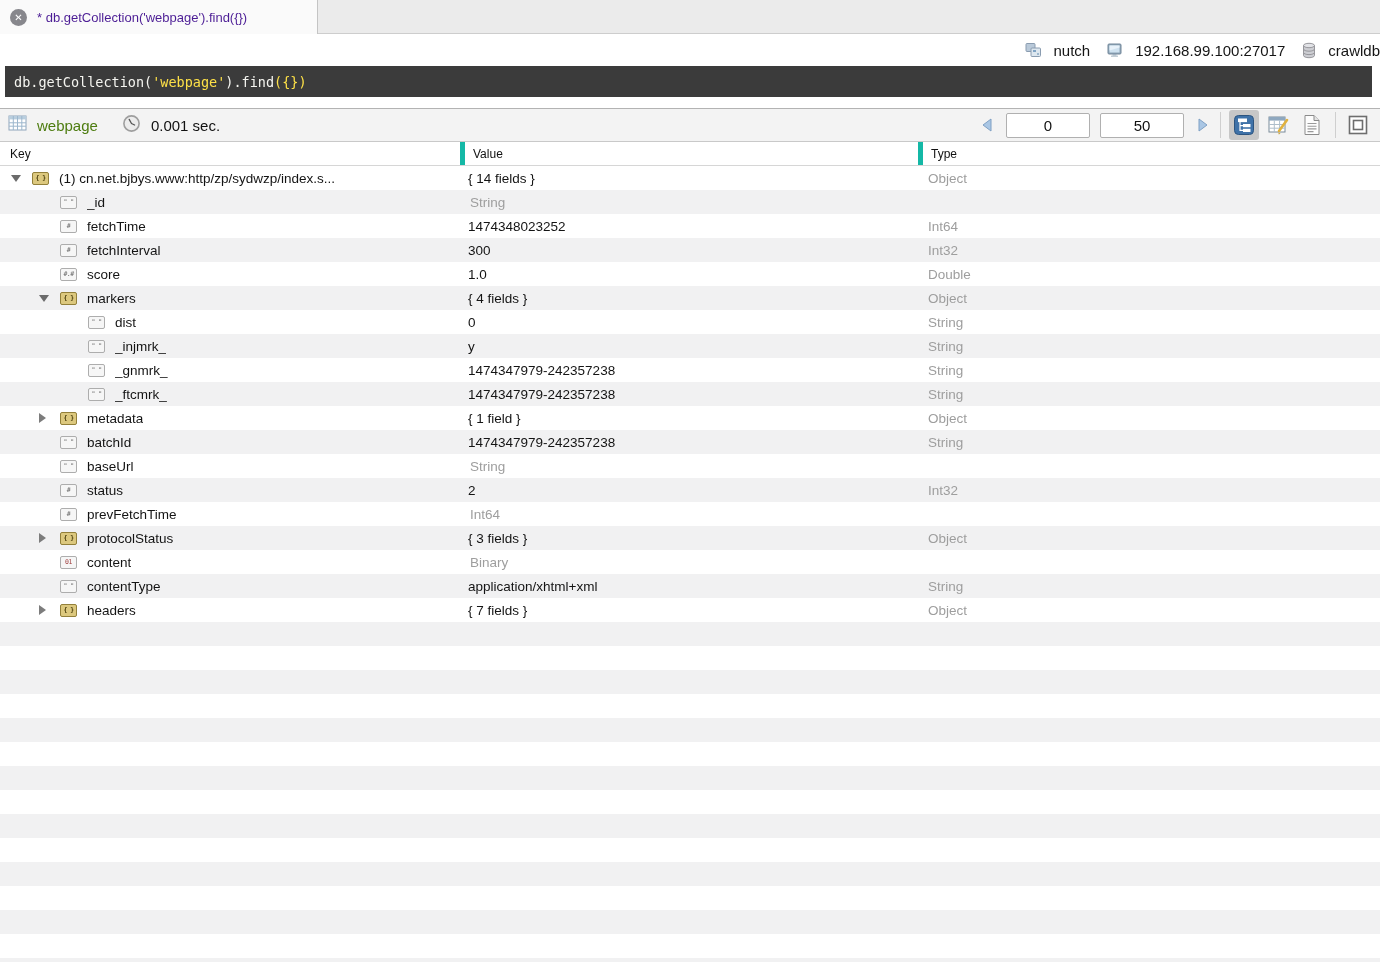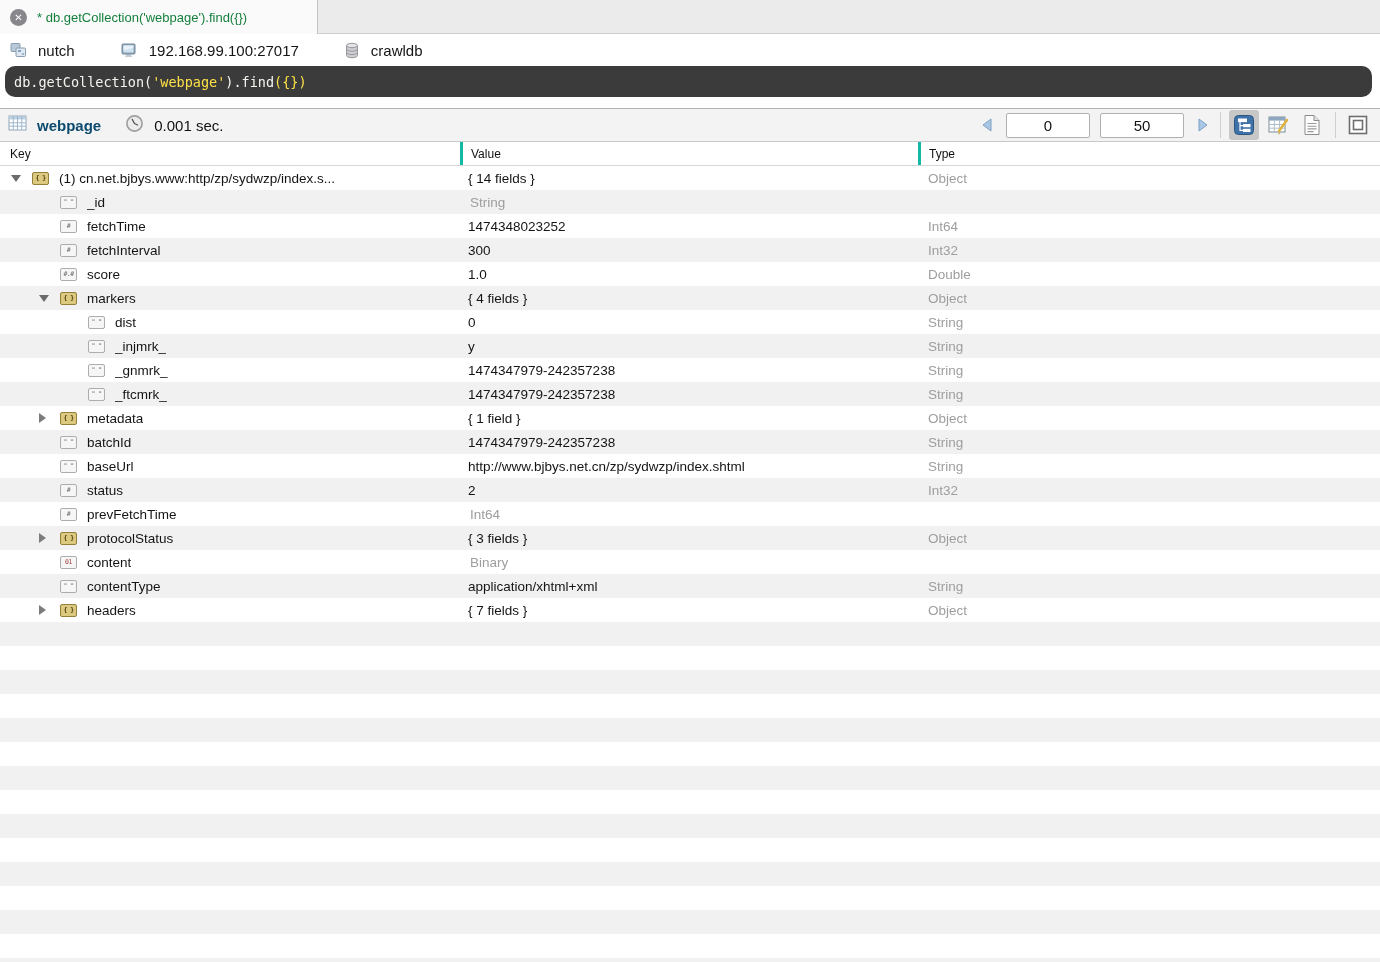--- a/index.html
+++ b/index.html
@@ -5,43 +5,43 @@
   * { margin:0; padding:0; box-sizing:border-box; }
   html,body { width:1380px; height:962px; overflow:hidden; background:#fff;
     font-family:"Liberation Sans", sans-serif; color:#141414; }
 
   
   .tabbar { height:34px; display:flex; background:#ebebeb; }
   .tab { width:318px; background:#fafafa; border-right:1px solid #c4c4c4;
     display:flex; align-items:center; padding:0 10px; gap:10px; }
   .tab-close { width:17px; height:17px; border-radius:50%; background:#87878c;
     color:#fff; font-size:10px; line-height:17px; text-align:center; flex:0 0 auto; cursor:default; }
-  .tab-title { font-size:13px; color:#15803d; white-space:nowrap; }
+  .tab-title { font-size:13px; color:#4c1d95; white-space:nowrap; }
   .tab-filler { flex:1; background:#ebebeb; border-bottom:1px solid #cdcdcd; }
 
   
   .breadcrumbs { height:32px; display:flex; align-items:center; padding-left:10px;
-    gap:45px; background:#fff; }
+    gap:16px; background:#fff;justify-content:flex-end; }
   .crumb { display:flex; align-items:center; gap:11px; font-size:15px; color:#151515; }
   .crumb svg { display:block; }
 
   
   .query-wrap { padding:0 8px 0 5px; background:#fff; }
-  .query-editor { height:31px; background:#3b3b3b; border-radius:10px;
+  .query-editor { height:31px; background:#3b3b3b; border-radius:0;
     display:flex; align-items:center; padding-left:9px;
     font-family:"DejaVu Sans Mono", monospace; font-size:13.5px; letter-spacing:0; }
   .q-default { color:#f5f5f0; }
   .q-string { color:#fde047; }
   .query-gap { height:11px; background:#fff; }
 
   
   .toolbar { height:34px; background:#f3f3f3; border-top:1px solid #b3b3b3;
     border-bottom:1px solid #c9c9c9; display:flex; align-items:center; padding:0 8px; }
   .tb-left { display:flex; align-items:center; gap:10px; }
-  .tb-label { font-size:15px; color:#0c4a6e; margin-right:14px;font-weight:bold; }
+  .tb-label { font-size:15px; color:#4d7c0f; margin-right:14px; }
   .tb-time { font-size:15px; color:#111; }
   .tb-spacer { flex:1; }
   .pager { display:flex; align-items:center; gap:10px; }
   .pager-btn { width:18px; height:22px; background:transparent; border:none;
     display:flex; align-items:center; justify-content:center; cursor:pointer; }
   .pager-input { width:84px; height:25px; border:1px solid #b0b0b0; border-radius:2px;
     text-align:center; font-size:15px; font-family:"Liberation Sans",sans-serif;
     color:#111; background:#fff; }
   .tb-sep { width:1px; height:26px; background:#cfcfcf; margin:0 8px; }
   .view-btns { display:flex; align-items:center; gap:4px; }
@@ -49,21 +49,21 @@
     display:flex; align-items:center; justify-content:center; cursor:pointer; }
   .view-btn.selected { background:#c7c7c7; }
   .max-btn { width:28px; height:28px; background:transparent; border:none;
     display:flex; align-items:center; justify-content:center; cursor:pointer; }
 
   
   .grid-header { height:24px; display:grid; grid-template-columns:460px 458px 1fr;
     background:#fff; border-bottom:1px solid #d6d6d6; align-items:center;
     font-size:12px; font-weight:500; color:#111; }
   .hcell { height:100%; display:flex; align-items:center; padding-left:10px; }
-  .hcell + .hcell { border-left:3px solid #14b8a6; padding-left:8px; }
+  .hcell + .hcell { border-left:5px solid #14b8a6; padding-left:8px; }
 
   .rows { height:796px; overflow:hidden;
     background:repeating-linear-gradient(to bottom, #ffffff 0 24px, #f1f1f2 24px 48px); }
   .row { display:grid; grid-template-columns:460px 458px 1fr; height:24px;
     align-items:center; font-size:13.5px; white-space:nowrap; }
   .cell { overflow:hidden; }
   .cell.key { display:flex; align-items:center; }
   .expander { width:24px; min-width:24px; height:100%; display:flex;
     align-items:center; padding-left:3px; }
   .tri-down { width:0; height:0; border-left:5px solid transparent;
@@ -333,21 +333,20 @@
       </div>
       <div class="cell value">1474347979-242357238</div>
       <div class="cell type">String</div>
     </div>
     <div class="row">
       <div class="cell key" style="padding-left: 36px;">
         <span class="expander"></span>
         <span class="type-icon icon-string">" "</span>
         <span class="key-text">baseUrl</span>
       </div>
-      <div class="cell value">http://www.bjbys.net.cn/zp/sydwzp/index.shtml</div>
       <div class="cell type">String</div>
     </div>
     <div class="row">
       <div class="cell key" style="padding-left: 36px;">
         <span class="expander"></span>
         <span class="type-icon icon-int">#</span>
         <span class="key-text">status</span>
       </div>
       <div class="cell value">2</div>
       <div class="cell type">Int32</div>

